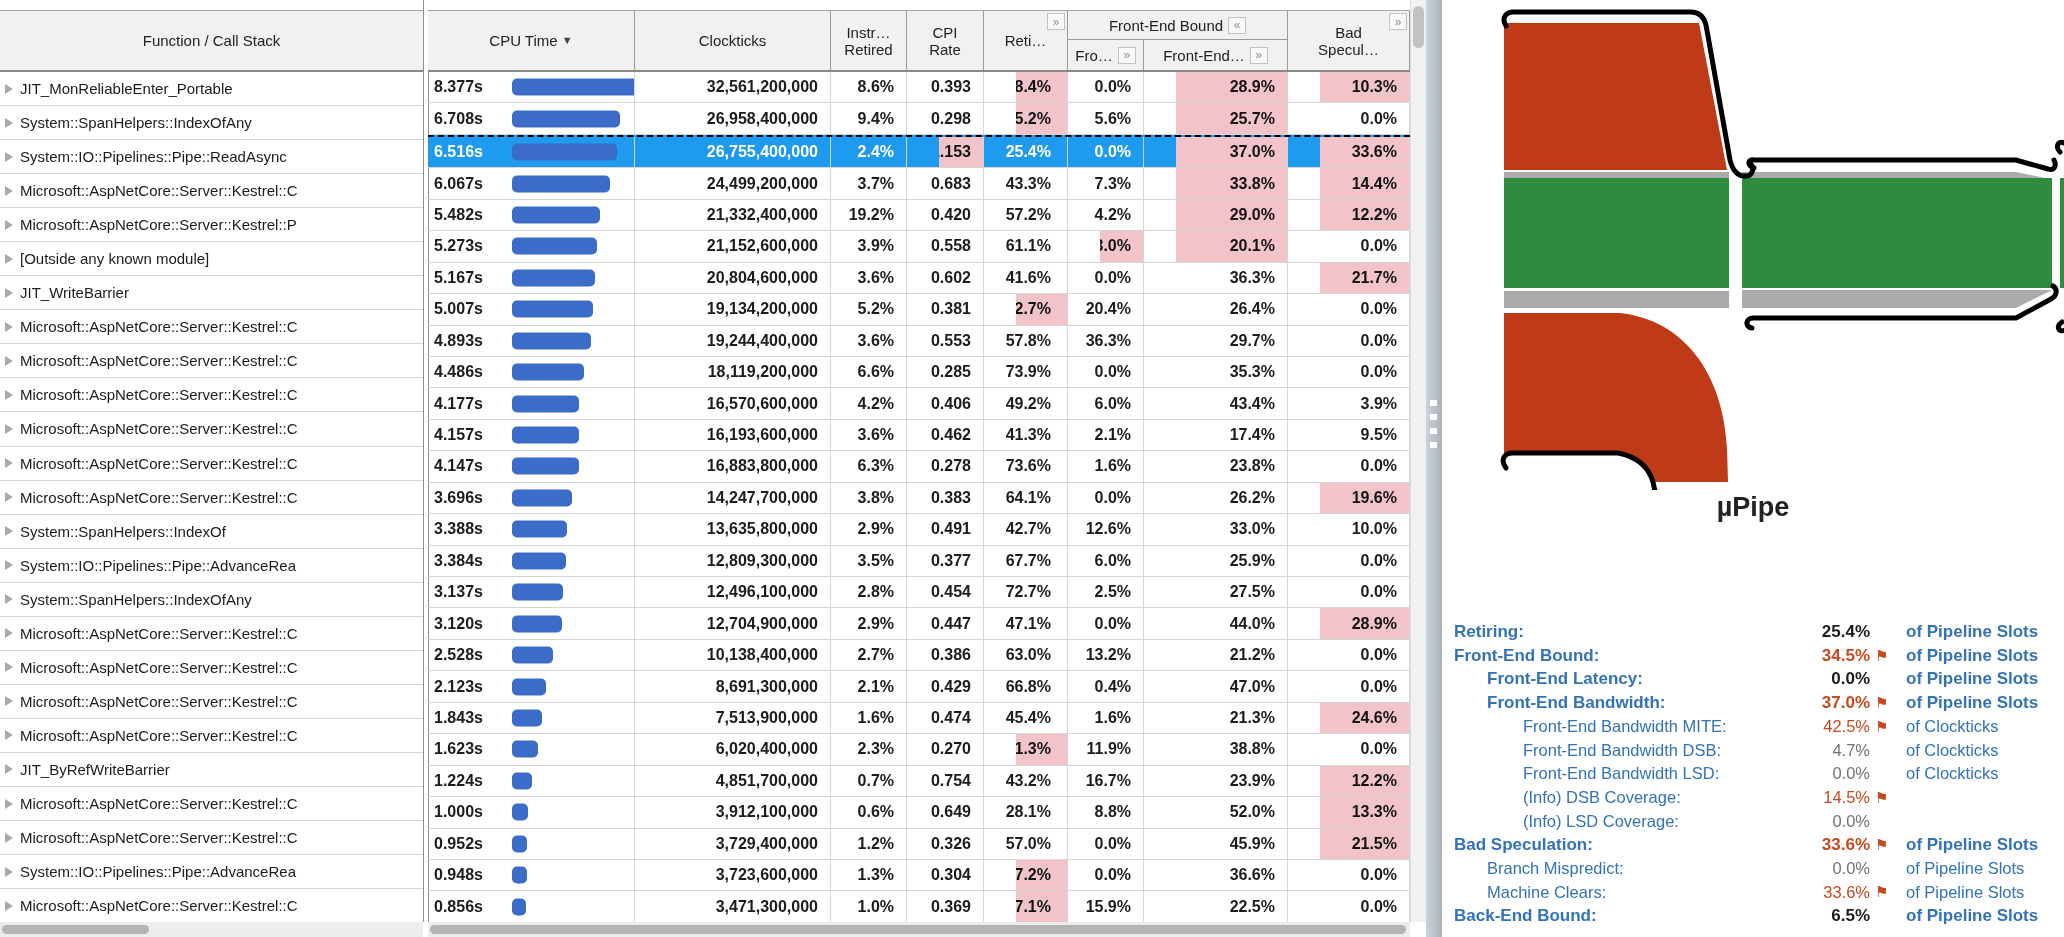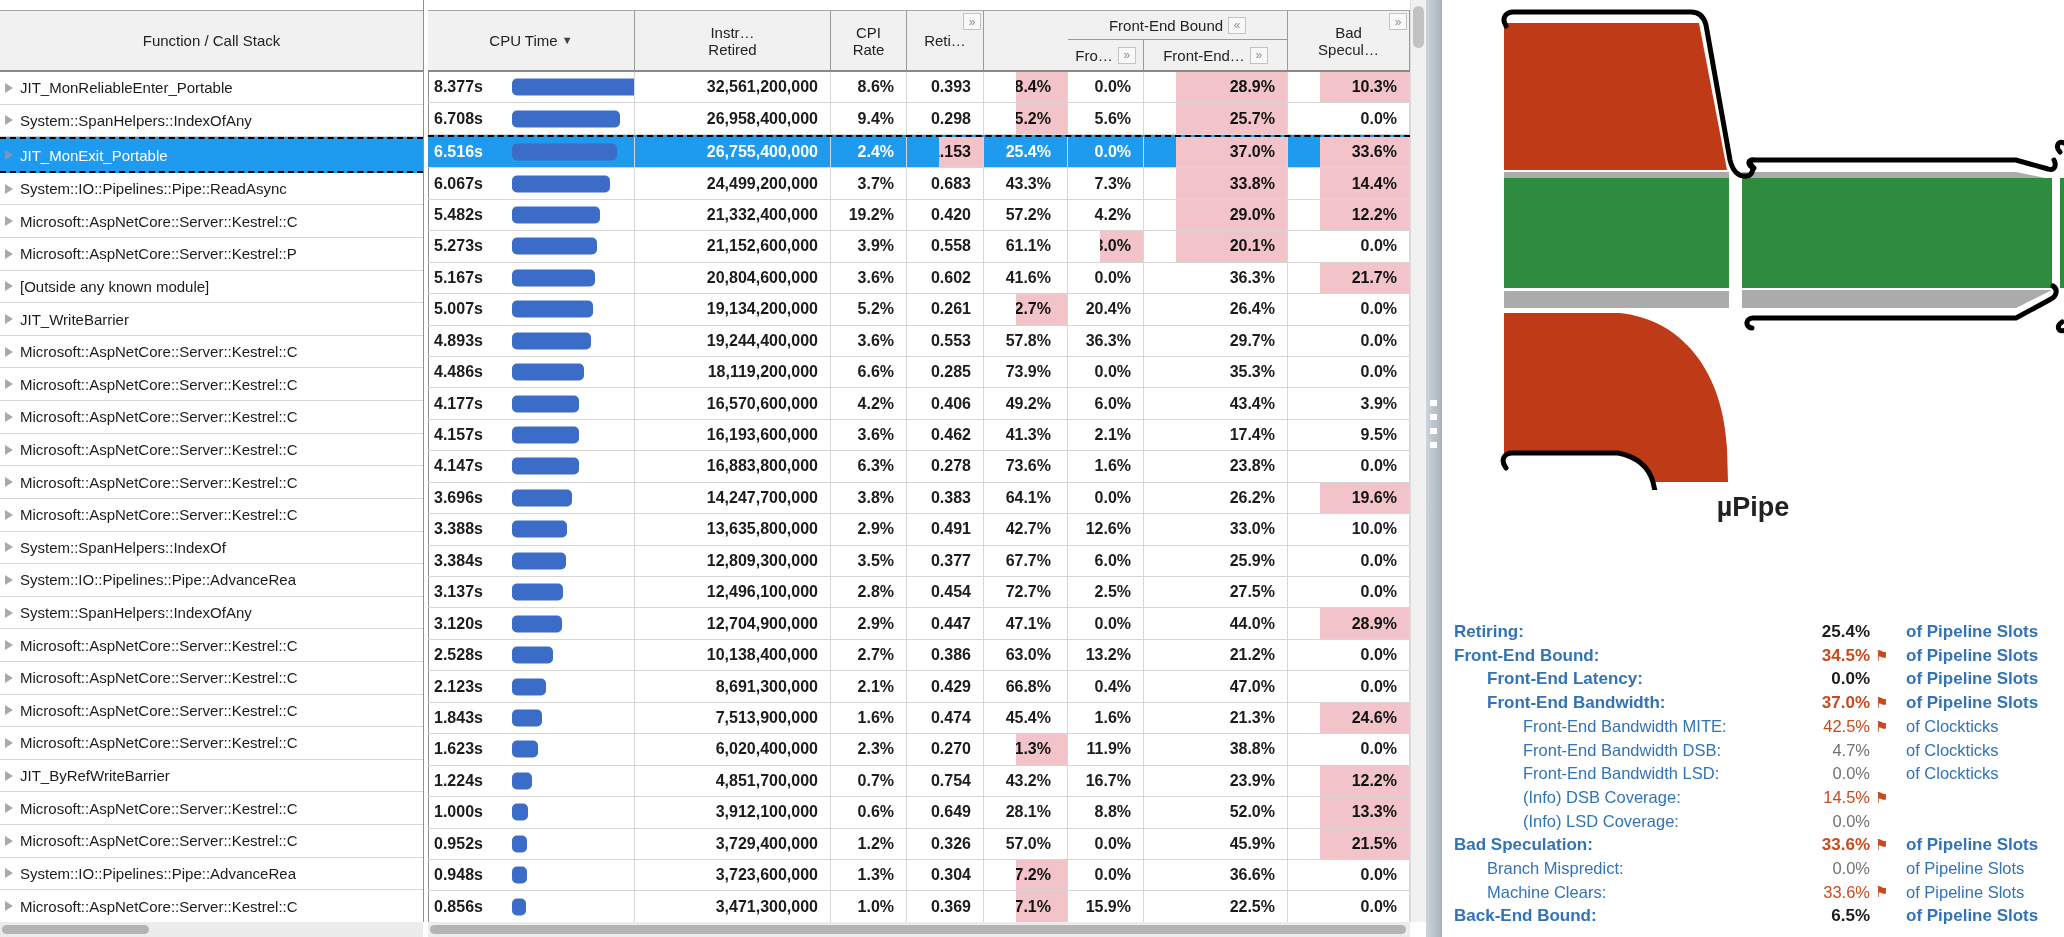--- a/index.html
+++ b/index.html
@@ -85,24 +85,20 @@
     </div>
     <div class="lrows" id="lrows">
         <div class="frow">
           <span class="tri"></span>
           <span>JIT_MonReliableEnter_Portable</span>
         </div>
         <div class="frow">
           <span class="tri"></span>
           <span>System::SpanHelpers::IndexOfAny</span>
         </div>
-        <div class="frow sel">
-          <span class="tri"></span>
-          <span>JIT_MonExit_Portable</span>
-        </div>
         <div class="frow">
           <span class="tri"></span>
           <span>System::IO::Pipelines::Pipe::ReadAsync</span>
         </div>
         <div class="frow">
           <span class="tri"></span>
           <span>Microsoft::AspNetCore::Server::Kestrel::C</span>
         </div>
         <div class="frow">
           <span class="tri"></span>
@@ -197,20 +193,23 @@
   <div class="pane-sep"></div>
 
   <div class="data-pane">
     <div class="top-strip"></div>
     <div class="dheader">
       <div class="hc span2">
         <span>CPU Time</span>&nbsp;
         <span style="font-size:11px;color:#444;">▼</span>
       </div>
       <div class="hc span2">
+        <span>Clockticks</span>
+      </div>
+      <div class="hc span2">
         <span><span>Instr…</span><br><span>Retired</span></span>
       </div>
       <div class="hc span2">
         <span><span>CPI</span><br><span>Rate</span></span>
       </div>
       <div class="hc span2">
         <span>Reti…</span>
         <span class="xbtn corner">»</span>
       </div>
       <div class="hc grp">
@@ -425,21 +424,21 @@
             <span>5.007s</span>
             <span class="cpubar" style="width: 81px;"></span>
           </div>
           <div class="dc">
             <span>19,134,200,000</span>
           </div>
           <div class="dc">
             <span>5.2%</span>
           </div>
           <div class="dc">
-            <span>0.261</span>
+            <span>0.381</span>
           </div>
           <div class="dc ret pink">
             <span>82.7%</span>
           </div>
           <div class="dc">
             <span>20.4%</span>
           </div>
           <div class="dc">
             <span>26.4%</span>
           </div>

